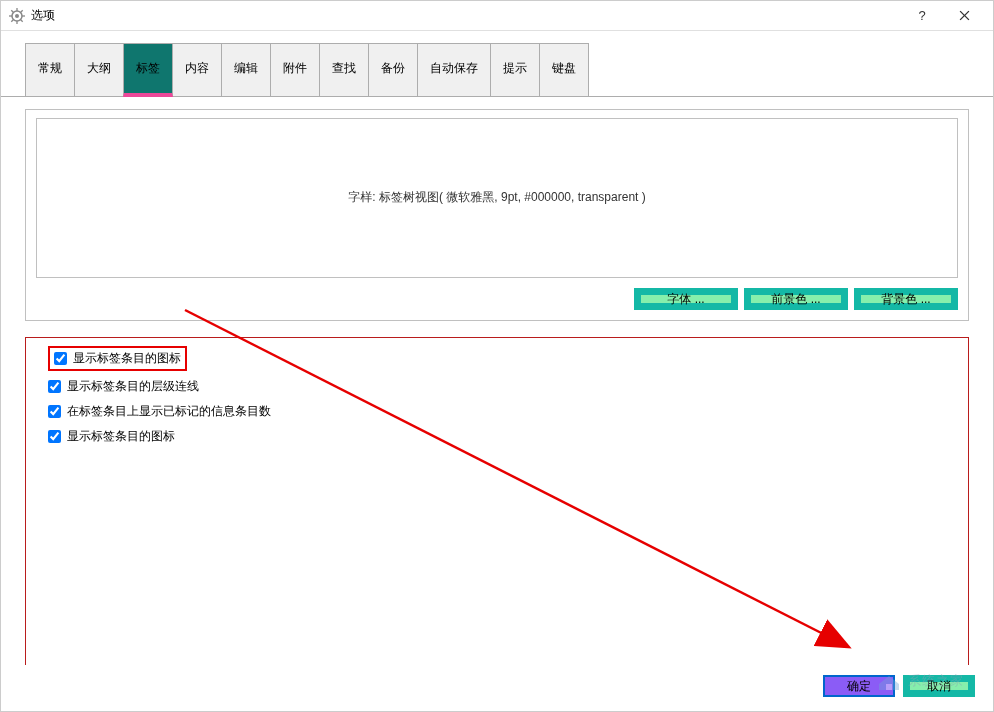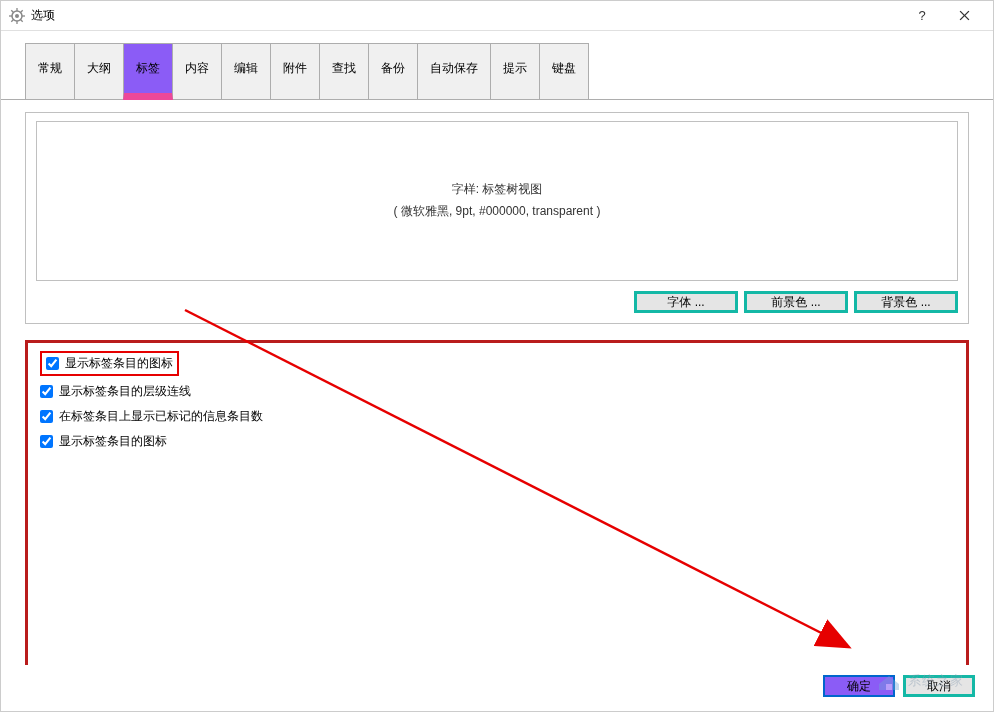--- a/index.html
+++ b/index.html
@@ -45,69 +45,69 @@
       padding: 16px 12px;
       border: 1px solid #adadad;
       border-bottom: none;
       background: #f0f0f0;
       font-size: 12px;
       cursor: pointer;
       margin-right: -1px;
       position: relative;
     }
     .tab.active {
-      background: #8b5cf6;
-      border-bottom: 7px solid #ec4899;
+      background: #0f766e;
+      border-bottom: 4px solid #ec4899;
       margin-bottom: -1px;
       z-index: 2;
     }
 
     .content {
       flex: 1;
       padding: 12px 24px;
       overflow: auto;
     }
     .preview-panel {
       border: 1px solid #c0c0c0;
       padding: 8px 10px 10px 10px;
       margin-bottom: 16px;
     }
     .preview-box {
       border: 1px solid #c0c0c0;
       height: 160px;
       display: flex;
-      flex-direction: column;
+      flex-direction: row;
       align-items: center;
       justify-content: center;
       font-size: 12px;
       color: #333;
       text-align: center;
       line-height: 1.8;
     }
     .button-row {
       display: flex;
       justify-content: flex-end;
       gap: 6px;
       margin-top: 10px;
     }
     .btn {
       min-width: 104px;
       height: 22px;
-      border: 3px solid #14b8a6;
-      background: #e5e5e5;
+      border: 7px solid #14b8a6;
+      background: #86efac;
       font-size: 12px;
       cursor: pointer;
       display: inline-flex;
       align-items: center;
       justify-content: center;
     }
 
     .options-panel {
-      border: 3px solid #b91c1c;
-      padding: 8px 8px 250px 12px;
+      border: 1px solid #b91c1c;
+      padding: 8px 8px 250px 22px;
       position: relative;
     }
     .checkbox-row {
       display: flex;
       align-items: center;
       padding: 4px 0;
       gap: 6px;
     }
     .checkbox-row input[type="checkbox"] {
       width: 13px; height: 13px;

